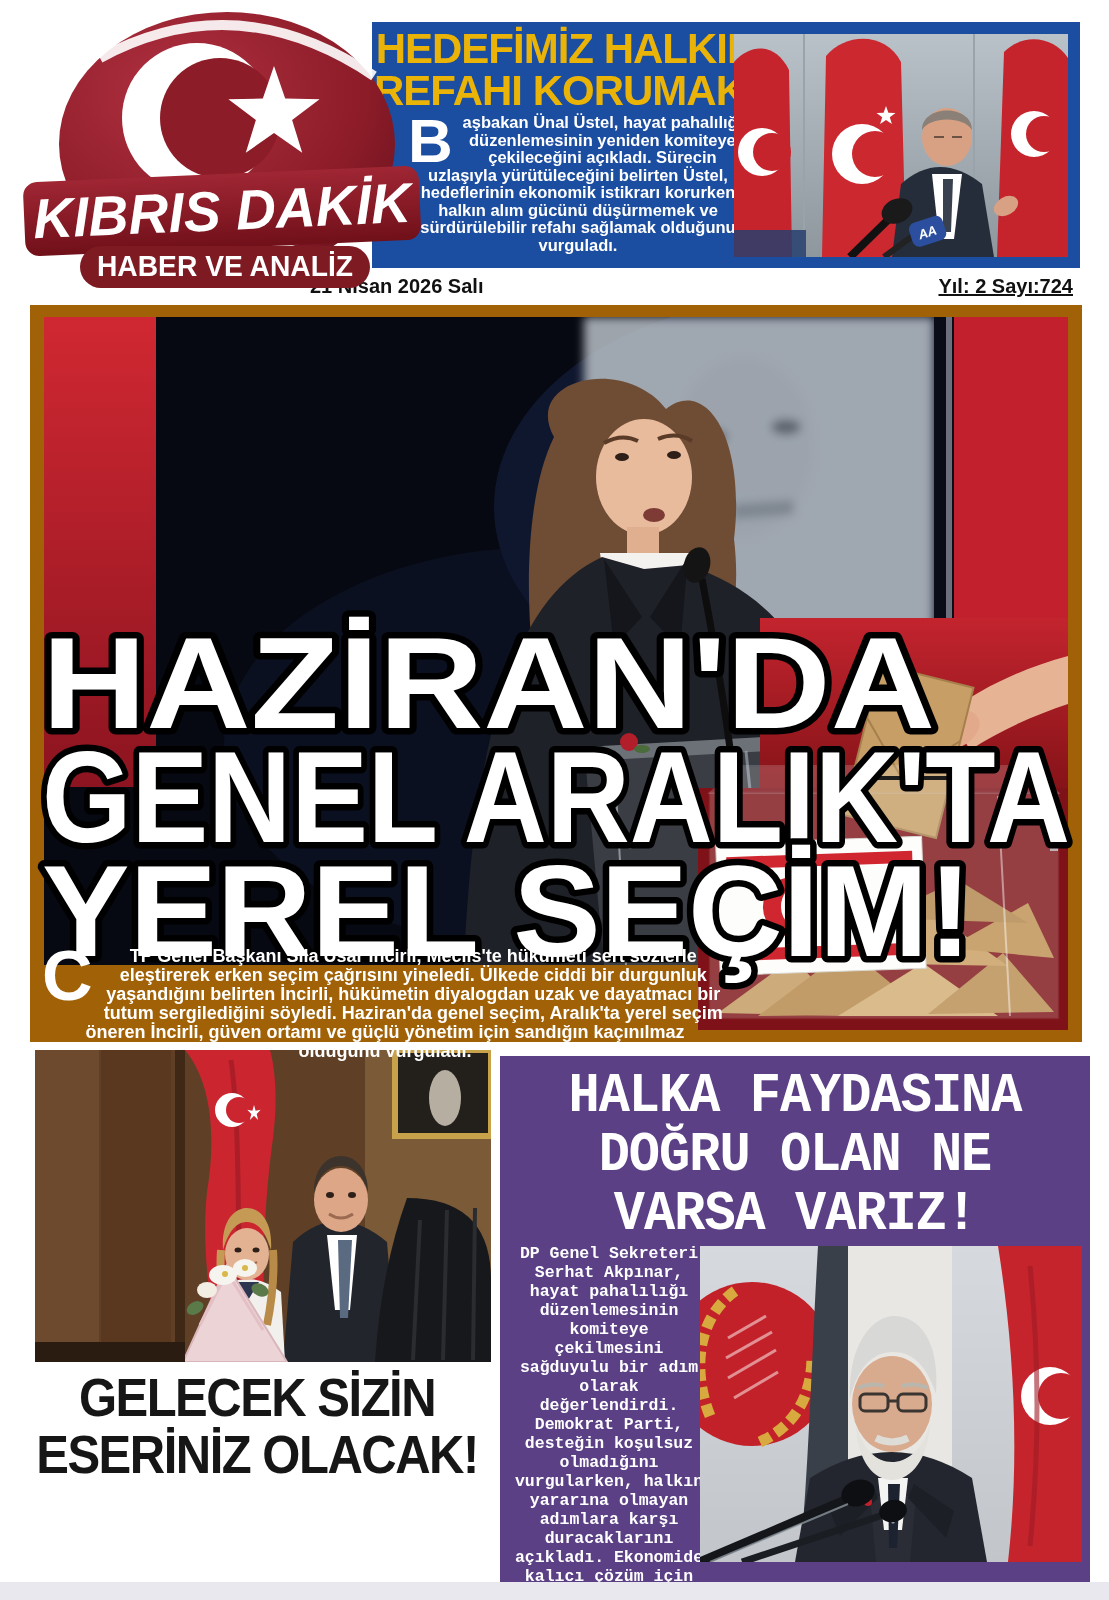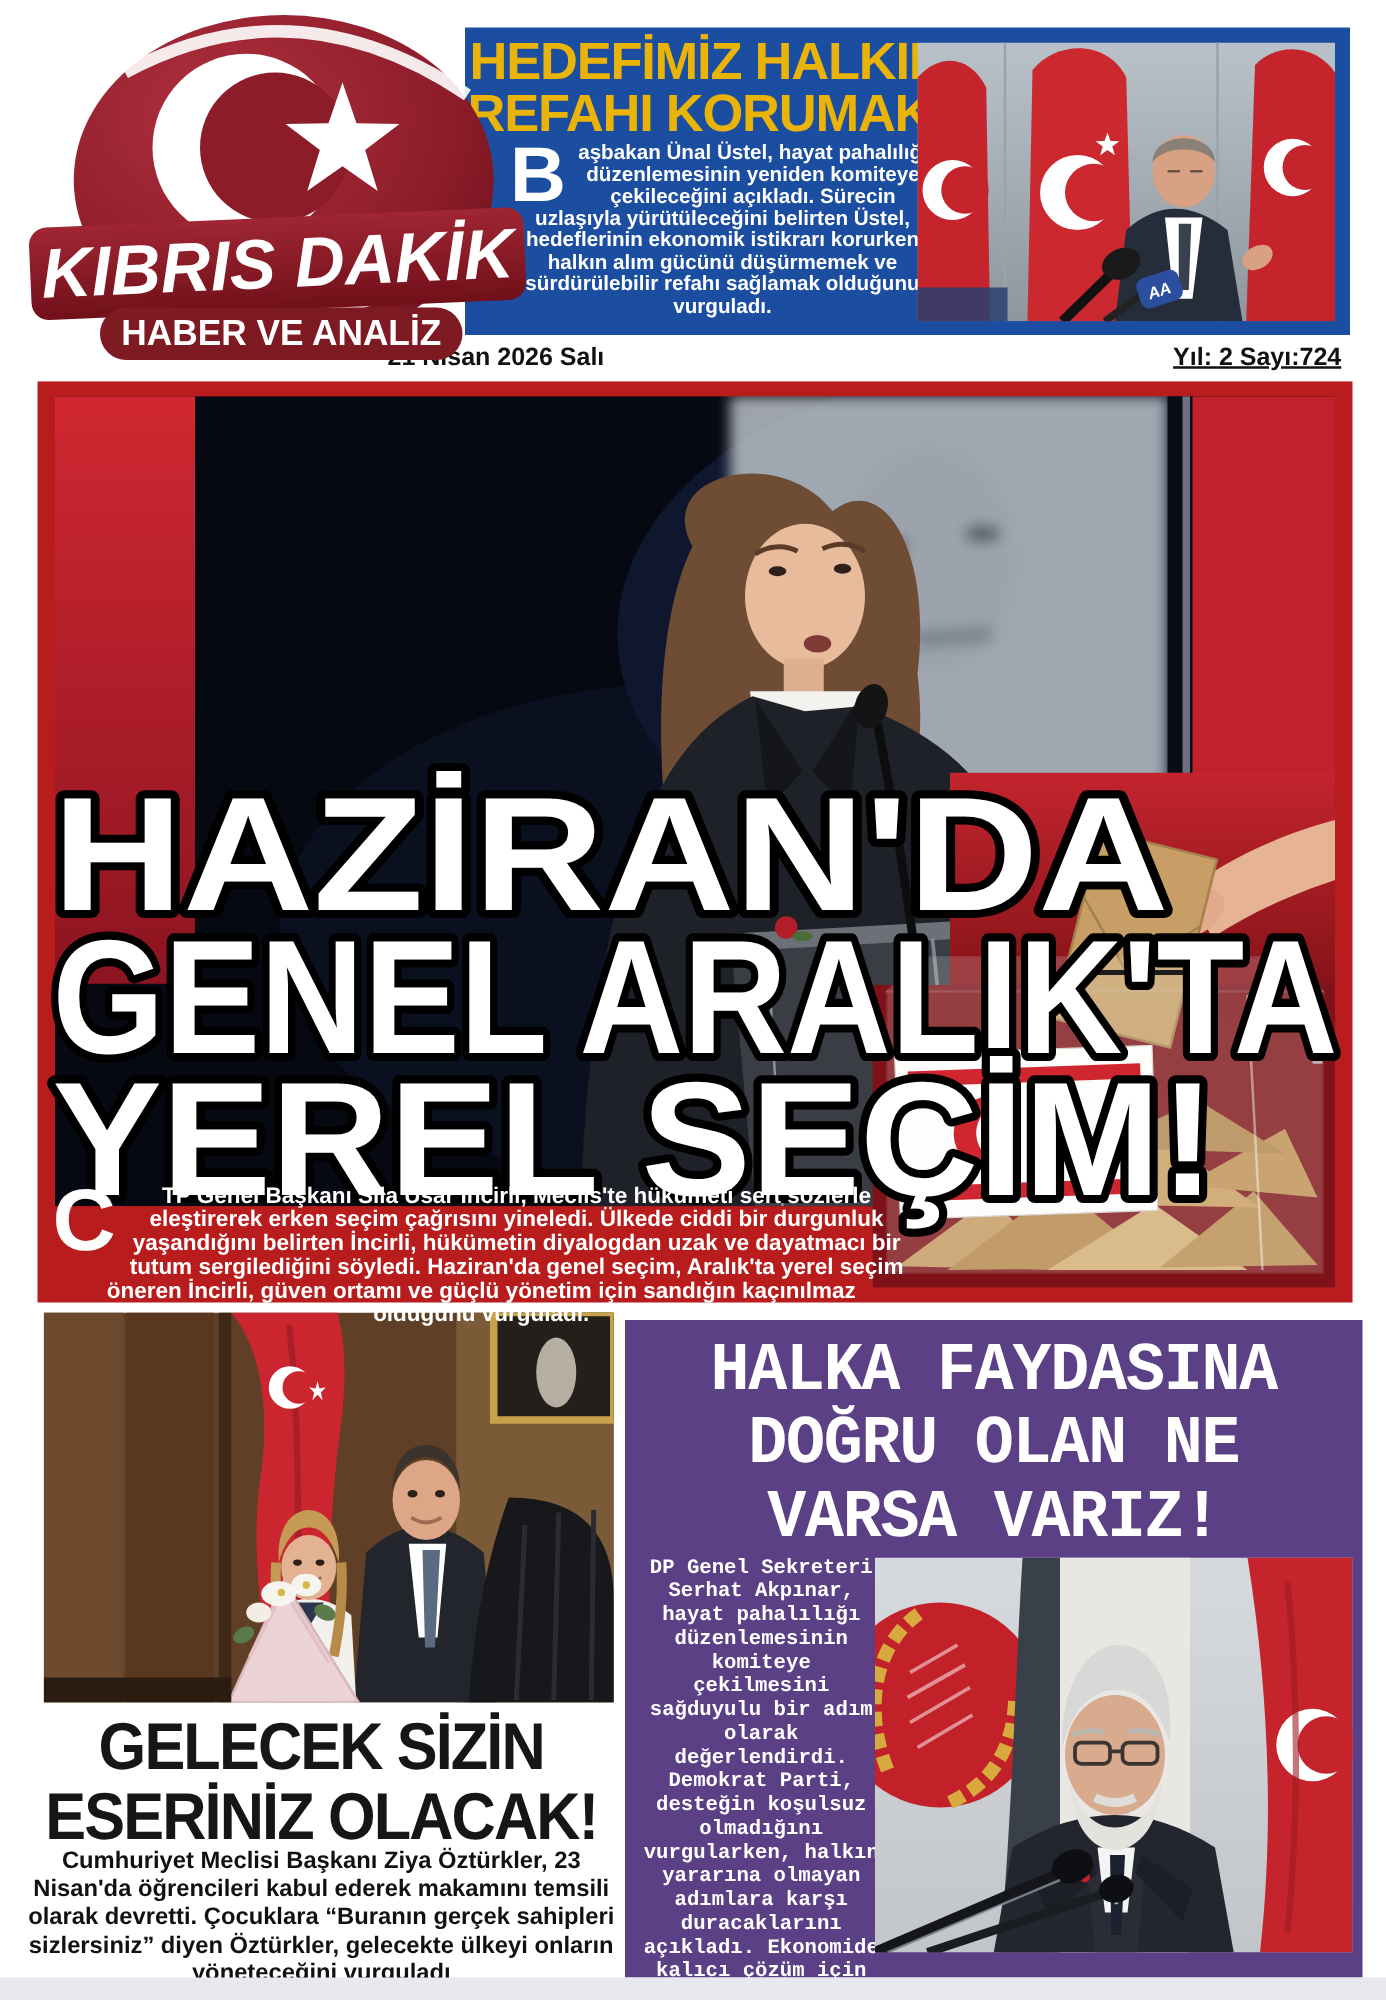--- a/index.html
+++ b/index.html
@@ -15,21 +15,21 @@
     font-weight:800;font-size:42px;line-height:42px;letter-spacing:-1px;}
   .topbody{position:absolute;left:36px;top:92px;width:340px;color:#fff;font-weight:700;
     font-size:16.5px;line-height:17.5px;text-align:center;}
   .topbody .dropcap{float:left;font-size:62px;line-height:50px;padding:2px 4px 0 0;font-weight:700;}
   #topphoto{position:absolute;left:362px;top:12px;width:334px;height:223px;}
   #dateline{left:0;top:268px;width:1109px;height:37px;background:#ffffff;z-index:3;}
   #dateline .d{position:absolute;top:7px;font-size:20px;font-weight:700;color:#111;}
   #date-left{left:310px;}
   #date-right{right:36px;text-decoration:underline;}
   
-  #mainbox{left:30px;top:305px;width:1052px;height:737px;background:#b91c1c;z-index:1;}
+  #mainbox{left:30px;top:305px;width:1052px;height:737px;background:#a16207;z-index:1;}
   #mainphoto{position:absolute;left:14px;top:12px;width:1024px;height:648px;z-index:1;}
   #ballot{position:absolute;left:668px;top:313px;width:370px;height:412px;z-index:2;}
   .outline-svg{position:absolute;overflow:visible;z-index:3;}
   #hl1{left:8px;top:317px;width:905px;height:118px;}
   #hl2{left:8px;top:431px;width:1040px;height:118px;}
   #hl3{left:8px;top:545px;width:950px;height:118px;}
   #mainbody{position:absolute;left:12px;top:642px;width:686px;color:#fff;font-weight:700;
     font-size:18px;line-height:19px;text-align:center;z-index:3;}
   #mainbody .dropcap{float:left;font-size:70px;line-height:58px;padding:0 6px 0 0;font-weight:700;}
   
@@ -322,21 +322,20 @@
       <line x1="412" y1="160" x2="408" y2="310" stroke="#2a2c30" stroke-width="4"></line>
       <line x1="440" y1="158" x2="438" y2="310" stroke="#2a2c30" stroke-width="4"></line>
     </g>
     <rect x="0" y="292" width="150" height="20" fill="#2a1c10"></rect>
   </svg>
 
   <div id="leftheadline" class="abs">
     <div>GELECEK SİZİN</div>
     <div>ESERİNİZ OLACAK!</div>
   </div>
-  <div id="leftbody" class="abs">Cumhuriyet Meclisi Başkanı Ziya Öztürkler, 23 Nisan'da öğrencileri kabul ederek makamını temsili olarak devretti. Çocuklara “Buranın gerçek sahipleri sizlersiniz” diyen Öztürkler, gelecekte ülkeyi onların yöneteceğini vurguladı</div>
 
   <div id="purplebox" class="abs">
     <div id="purplehead">
       <div>HALKA FAYDASINA</div>
       <div>DOĞRU OLAN NE</div>
       <div>VARSA VARIZ!</div>
     </div>
     <div id="rightbody">DP Genel Sekreteri Serhat Akpınar, hayat pahalılığı düzenlemesinin komiteye çekilmesini sağduyulu bir adım olarak değerlendirdi. Demokrat Parti, desteğin koşulsuz olmadığını vurgularken, halkın yararına olmayan adımlara karşı duracaklarını açıkladı. Ekonomide kalıcı çözüm için yapısal reform çağrısı yapıldı.</div>
 
     <svg id="photoright" viewBox="0 0 382 316" preserveAspectRatio="none">

